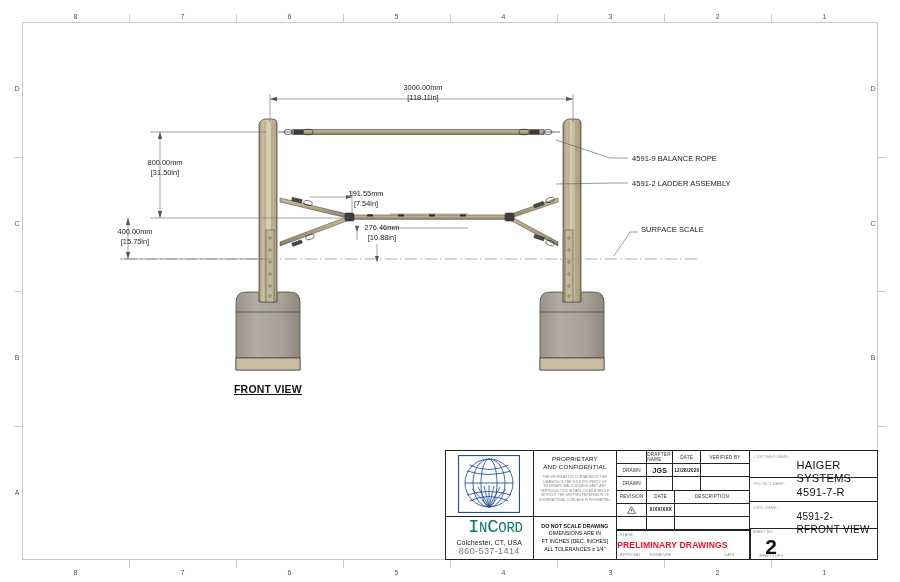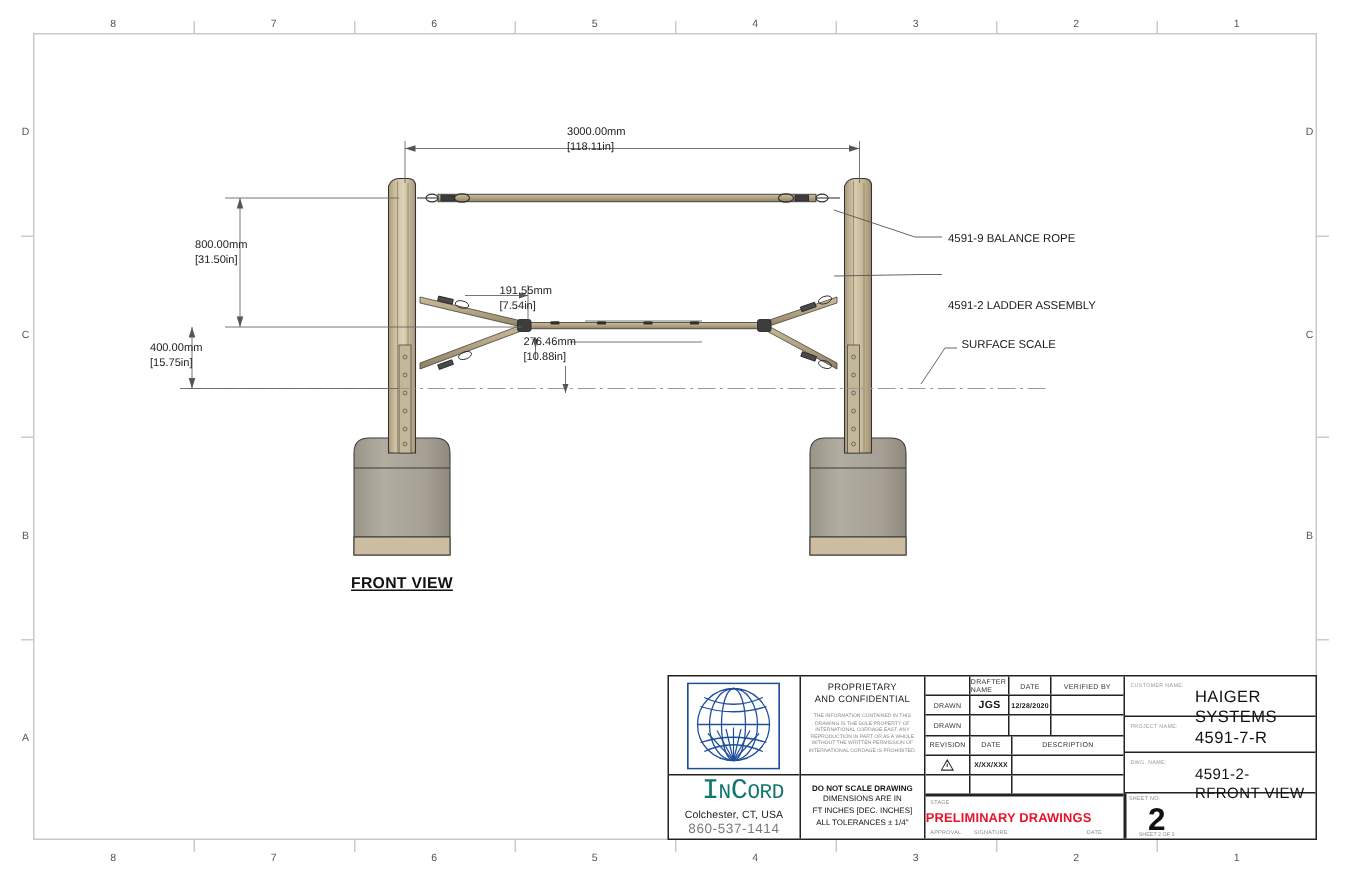--- a/index.html
+++ b/index.html
@@ -43,21 +43,21 @@
 
   
   .dimtxt {
     position: absolute;
     font-size: 7.4px;
     color: #222;
     line-height: 9.5px;
     white-space: nowrap;
     font-family: "Liberation Sans", sans-serif;
   }
-  .dimtxt.ctr { text-align: left; }
+  .dimtxt.ctr { text-align: center; }
 
   .calloutxt {
     position: absolute;
     font-size: 7.6px;
     color: #1a1a1a;
     white-space: nowrap;
     font-family: "Liberation Sans", sans-serif;
   }
 
   .viewlabel {
@@ -394,21 +394,21 @@
     <span>191.55mm</span><br>
     <span>[7.54in]</span>
   </div>
 
   <div class="dimtxt ctr" style="left:349px; top:223px; width:66px;">
     <span>276.46mm</span><br>
     <span>[10.88in]</span>
   </div>
 
   <div class="calloutxt" style="left:632px; top:154px;">4591-9 BALANCE ROPE</div>
-  <div class="calloutxt" style="left:632px; top:179px;margin-top:20px;">4591-2  LADDER ASSEMBLY</div>
+  <div class="calloutxt" style="left:632px; top:179px;">4591-2  LADDER ASSEMBLY</div>
   <div class="calloutxt" style="left:641px; top:225px;">SURFACE SCALE</div>
 
   <div class="viewlabel" style="left:234px; top:383px;">FRONT VIEW</div>
 
   <div id="titleblock">
 
     <div id="tb-logo" class="tb-cell">
       <div id="logo-globe">
         <svg width="62" height="58" viewBox="0 0 62 58">
           <rect x="0.5" y="0.5" width="61" height="57" fill="#ffffff" stroke="#1f4e9c" stroke-width="1.2"></rect>

